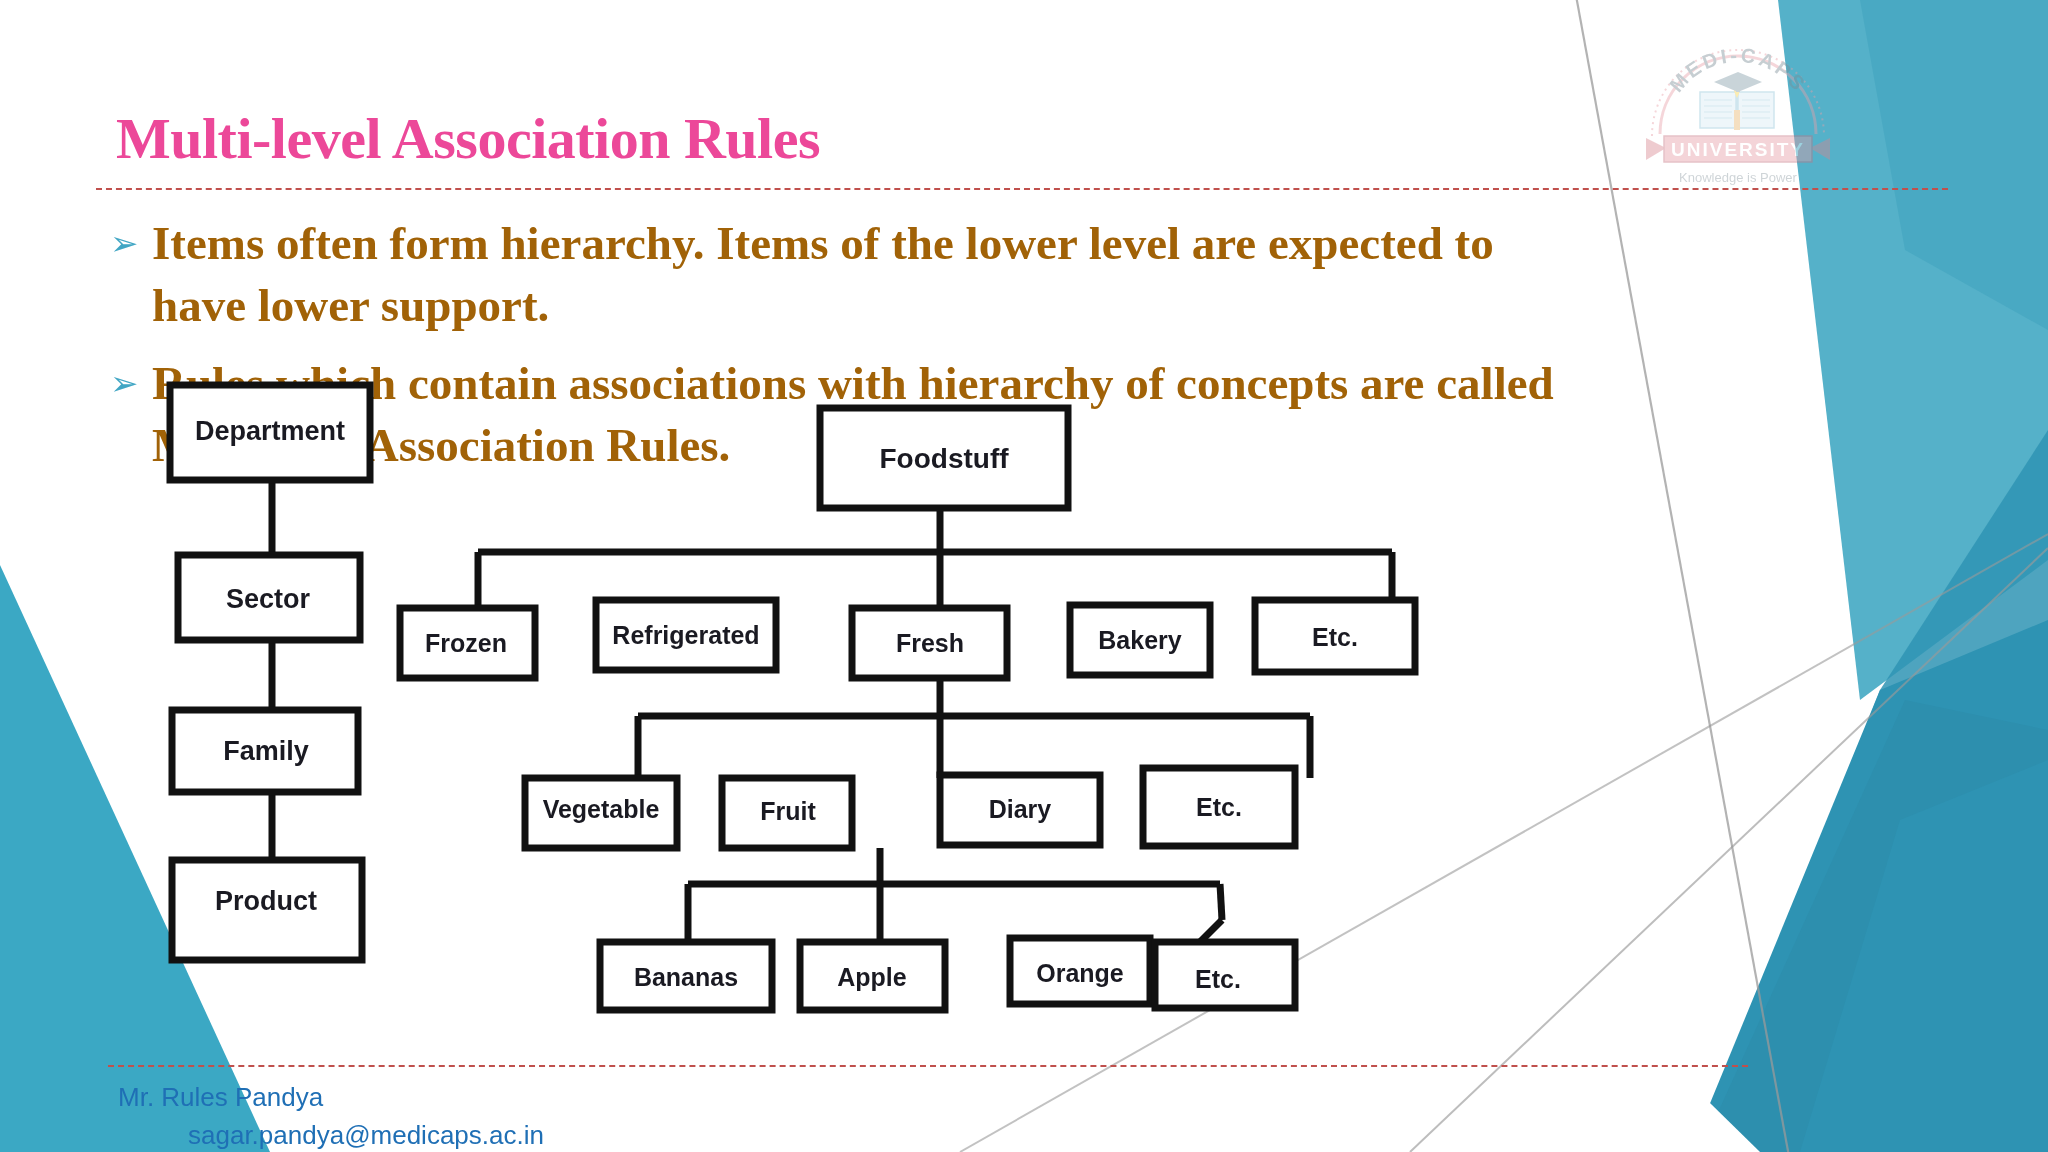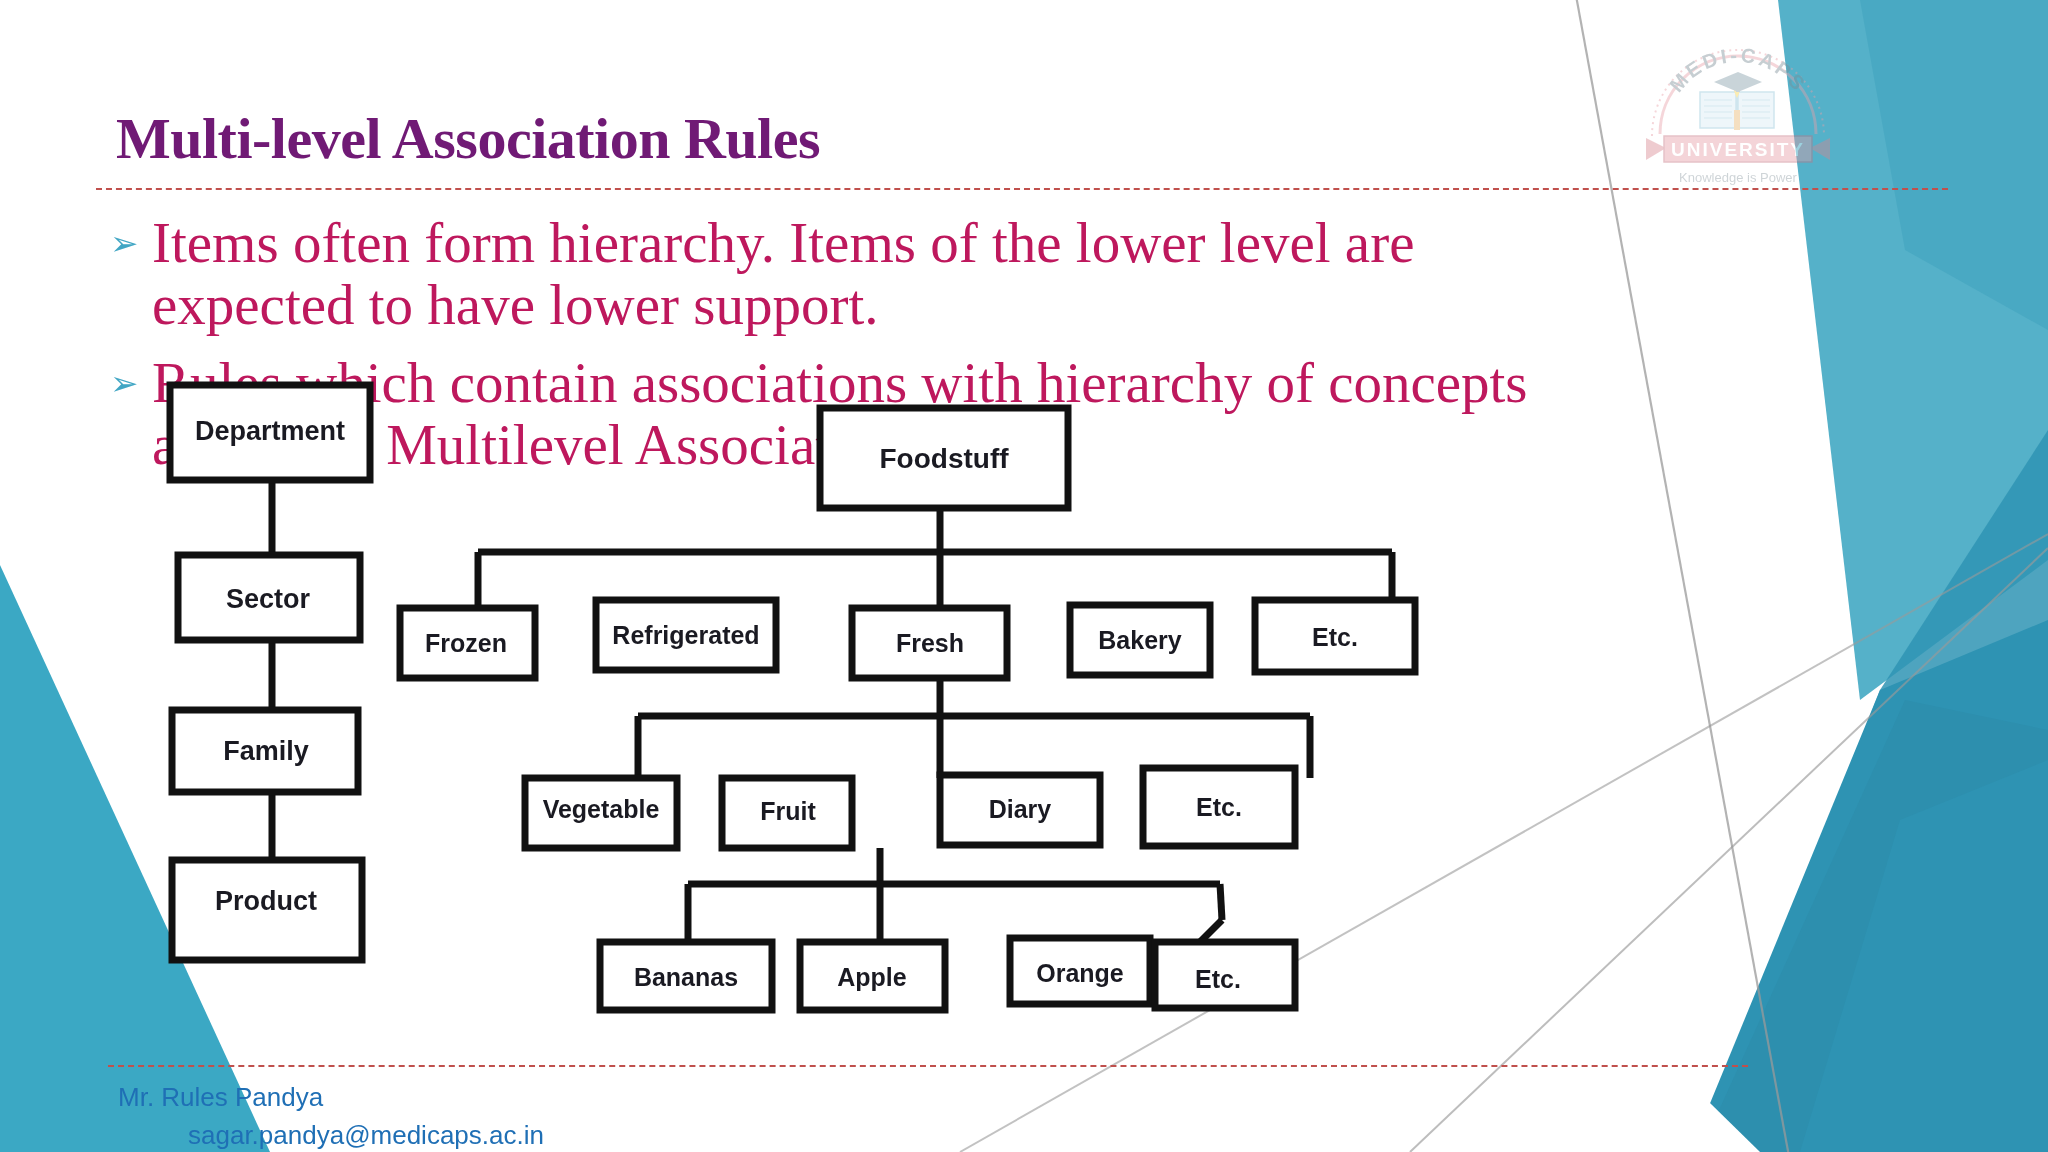--- a/index.html
+++ b/index.html
@@ -16,21 +16,21 @@
   
   .bg-layer{position:absolute;inset:0;width:100%;height:100%;pointer-events:none;}
 
   
   .title{
     position:absolute;left:116px;top:110px;
     font-family:"Liberation Serif", serif;
     font-weight:bold;
     font-size:58px;
     letter-spacing:-0.5px;
-    color:#701a75;
+    color:#ec4899;
     white-space:nowrap;
     line-height:1;
   }
   .rule-top{
     position:absolute;left:96px;top:188px;width:1852px;height:0;
     border-top:2px dashed #C0504D;
   }
   .rule-bottom{
     position:absolute;left:108px;top:1065px;width:1640px;height:0;
     border-top:2px dashed #C0504D;
@@ -53,23 +53,24 @@
     width:42px;
     color:#41A6C4;
     font-size:34px;
     line-height:62px;
     padding-left:6px;
     font-family:"DejaVu Sans", sans-serif;
   }
   .bullet-text{
     flex:1 1 auto;
     font-family:"Liberation Serif", serif;
-    font-size:57px;
+    font-size:47px;
     line-height:62px;
-    color:#be185d;
+    color:#a16207;
+    font-weight:bold;
   }
 
   
   .diagram{position:absolute;left:0;top:360px;width:1500px;height:700px;}
 
   
   .footer{
     position:absolute;left:118px;top:1078px;
     font-family:"Liberation Sans", sans-serif;
     color:#1F6FB5;

